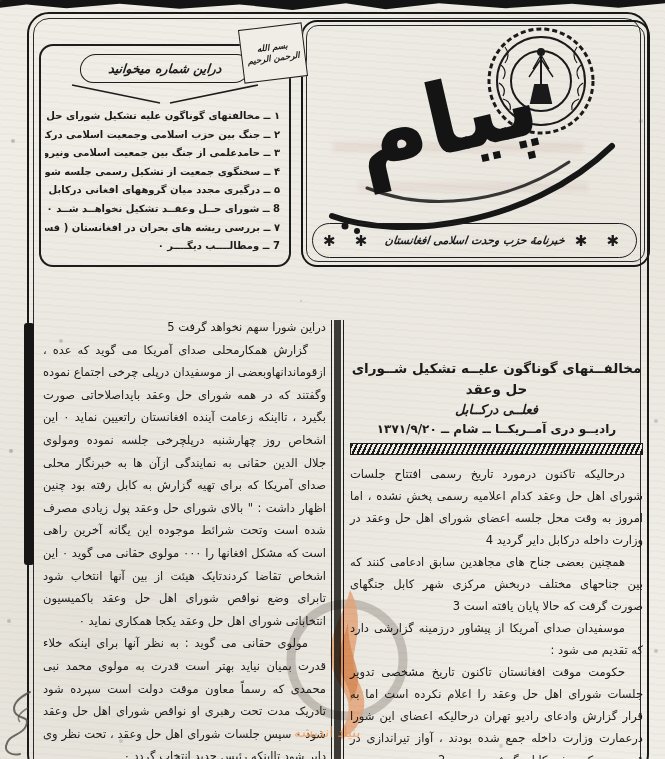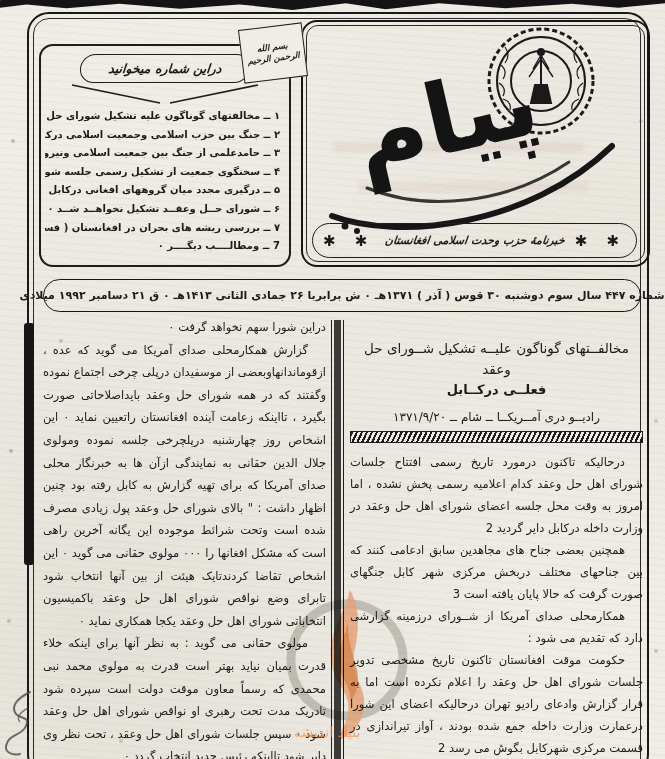--- a/index.html
+++ b/index.html
@@ -44,23 +44,23 @@
   .tagline-text{font-size:11px;font-weight:bold;font-style:italic;transform:skewX(-7deg);white-space:nowrap;}
   
   .dateline{left:43px;top:279px;width:596px;height:31px;border:1.5px solid #161616;border-radius:999px;
     display:flex;align-items:center;justify-content:center;font-size:11px;font-weight:bold;white-space:nowrap;}
   
   .left-smudge{left:24px;top:323px;width:10px;height:242px;background:#161616;border-radius:3px;}
   .divider{left:331px;top:320px;width:13px;height:439px;border-left:1.5px solid #1d1d1d;border-right:1.5px solid #1d1d1d;box-sizing:border-box;}
   .divider-bar{margin:0 2px;height:100%;background:#3c3b38;}
   .col-left{left:43px;top:316px;width:283px;z-index:2;}
   .col-right{left:350px;top:322px;width:293px;z-index:2;}
-  .headline1{font-size:13.5px;font-weight:normal;text-align:center;line-height:1.55;margin-top:16px;}
-  .headline2{font-size:13px;font-weight:bold;text-align:center;line-height:1.5;}
-  .byline{font-size:12px;font-weight:normal;text-align:center;margin-top:11px;white-space:nowrap;}
+  .headline1{font-size:13.5px;font-weight:bold;text-align:center;line-height:1.55;margin-top:36px;}
+  .headline2{font-size:13px;font-weight:bold;text-align:center;line-height:1.5;font-style:italic;}
+  .byline{font-size:12px;font-weight:bold;text-align:center;margin-top:3px;white-space:nowrap;}
   .hatch{height:10px;margin-top:7px;border:1px solid #1d1d1d;
     background:repeating-linear-gradient(115deg,#1c1c1c 0 2px,#efece5 2px 4.5px);}
   .para{margin:0;font-size:11.5px;line-height:22.6px;text-align:justify;}
   .col-right .para{line-height:22px;}
   .para.indent{text-indent:18px;}
   .col-right .body-start{margin-top:8px;}
   
   .watermark{left:282px;top:582px;z-index:5;pointer-events:none;mix-blend-mode:multiply;}
   .wm-label{left:294px;top:724px;z-index:5;font-size:14px;font-weight:normal;color:#ef8f4c;opacity:.7;letter-spacing:1px;pointer-events:none;}
   .scribble{left:0;top:688px;z-index:3;}
@@ -86,21 +86,21 @@
     <svg class="toc-arrow" width="210" height="22" viewBox="0 0 210 22">
       <polyline points="12,1 100,19" fill="none" stroke="#1d1d1d" stroke-width="1.6"></polyline>
       <polyline points="198,1 110,19" fill="none" stroke="#1d1d1d" stroke-width="1.6"></polyline>
     </svg>
     <div class="toc-list">
       <div class="toc-item">۱ ــ مخالفتهای گوناگون علیه تشکیل شورای حل وعقد ۰۰۰۰</div>
       <div class="toc-item">۲ ــ جنگ بین حزب اسلامی وجمعیت اسلامی درکابل ۰</div>
       <div class="toc-item">۳ ــ حامدعلمی از جنگ بین جمعیت اسلامی ونیروهای ۰۰۰۰</div>
       <div class="toc-item">۴ ــ سخنگوی جمعیت از تشکیل رسمی جلسه شورای حل و ۰۰۰۰</div>
       <div class="toc-item">۵ ــ درگیری مجدد میان گروههای افغانی درکابل ۰</div>
-      <div class="toc-item">۶ ــ شورای حــل وعقــد تشکیل نخواهــد شــد ۰</div>
+      <div class="toc-item">8 ــ شورای حــل وعقــد تشکیل نخواهــد شــد ۰</div>
       <div class="toc-item">۷ ــ بررسی ریشه های بحران در افغانستان ( قسمت اول )</div>
       <div class="toc-item">7 ــ ومطالــــب دیگــــر ۰</div>
       <div class="toc-foot">( در ۱۲ صفحــه )</div>
     </div>
   </div>
 
   <div class="abs bismillah">بسم الله الرحمن الرحیم</div>
 
   <div class="abs masthead">
     <div class="abs masthead-inner"></div>
@@ -132,41 +132,40 @@
       <circle cx="50" cy="103" r="3" fill="#161616"></circle>
     </svg>
 
     <div class="abs tagline">
       <span class="stars">✱ ✱</span>
       <span class="tagline-text">خبرنامهٔ حزب وحدت اسلامی افغانستان</span>
       <span class="stars">✱ ✱</span>
     </div>
   </div>
 
-  <div class="abs dateline">شماره ۴۴۷ سال سوم دوشنبه ۳۰ قوس ( آذر ) ۱۳۷۱هـ ۰ ش برابربا ۲۶ جمادی الثانی ۱۴۱۳هـ ۰ ق ۲۱ دسامبر ۱۹۹۲ میلادی</div>
 
   <div class="abs left-smudge"></div>
   <div class="abs divider">
     <div class="divider-bar"></div>
   </div>
 
   <div class="abs col-left">
-    <p class="para">دراین شورا سهم نخواهد گرفت ۰</p>
+    <p class="para">دراین شورا سهم نخواهد گرفت 5</p>
     <p class="para indent">گزارش همکارمحلی صدای آمریکا می گوید که عده ، ازقوماندانهاوبعضی از موسفیدان درپلی چرخی اجتماع نموده وگفتند که در همه شورای حل وعقد بایداصلاحاتی صورت بگیرد ، تااینکه زعامت آینده افغانستان راتعیین نماید ۰ این اشخاص روز چهارشنبه درپلچرخی جلسه نموده ومولوی جلال الدین حقانی به نمایندگی ازآن ها به خبرنگار محلی صدای آمریکا که برای تهیه گزارش به کابل رفته بود چنین اظهار داشت : " بالای شورای حل وعقد پول زیادی مصرف شده است وتحت شرائط موجوده این یگانه آخرین راهی است که مشکل افغانها را ۰۰۰ مولوی حقانی می گوید ۰ این اشخاص تقاضا کردندتایک هیئت از بین آنها انتخاب شود تابرای وضع نواقص شورای اهل حل وعقد باکمیسیون انتخاباتی شورای اهل حل وعقد یکجا همکاری نماید ۰</p>
     <p class="para indent">مولوی حقانی می گوید : به نظر آنها برای اینکه خلاء قدرت بمیان نیاید بهتر است قدرت به مولوی محمد نبی محمدی که رسماً معاون موقت دولت است سپرده شود تادریک مدت تحت رهبری او نواقص شورای اهل حل وعقد شود ۰ سپس جلسات شورای اهل حل وعقد ، تحت نظر وی دایر شود تااینکه رئیس جدید انتخاب گردد ۰</p>
   </div>
 
   <div class="abs col-right">
     <div class="headline1">مخالفــتهای گوناگون علیــه تشکیل شــورای حل وعقد</div>
     <div class="headline2">فعلــی درکــابل</div>
     <div class="byline">رادیــو دری آمــریکــا ــ شام ــ ۱۳۷۱/۹/۲۰</div>
     <div class="hatch"></div>
-    <p class="para indent body-start">درحالیکه تاکنون درمورد تاریخ رسمی افتتاح جلسات شورای اهل حل وعقد کدام اعلامیه رسمی پخش نشده ، اما امروز به وقت محل جلسه اعضای شورای اهل حل وعقد در وزارت داخله درکابل دایر گردید 2</p>
+    <p class="para indent body-start">درحالیکه تاکنون درمورد تاریخ رسمی افتتاح جلسات شورای اهل حل وعقد کدام اعلامیه رسمی پخش نشده ، اما امروز به وقت محل جلسه اعضای شورای اهل حل وعقد در وزارت داخله درکابل دایر گردید 4</p>
     <p class="para indent">همچنین بعضی جناح های مجاهدین سابق ادعامی کنند که بین جناحهای مختلف دربخش مرکزی شهر کابل جنگهای صورت گرفت که حالا پایان یافته است 3</p>
-    <p class="para indent">همکارمحلی صدای آمریکا از شــورای درزمینه گزارشی دارد که تقدیم می شود :</p>
+    <p class="para indent">موسفیدان صدای آمریکا از پیشاور درزمینه گزارشی دارد که تقدیم می شود :</p>
     <p class="para indent">حکومت موقت افغانستان تاکنون تاریخ مشخصی تدویر جلسات شورای اهل حل وعقد را اعلام نکرده است اما به قرار گزارش وادعای رادیو تهران درحالیکه اعضای این شورا درعمارت وزارت داخله جمع شده بودند ، آواز تیراندازی در قسمت مرکزی شهرکابل بگوش می رسد 2</p>
 
   </div>
 
   <svg class="abs watermark" width="130" height="165" viewBox="0 0 130 165">
     <circle cx="65" cy="78" r="56" fill="none" stroke="#8f8a83" stroke-width="9" opacity=".4"></circle>
     <path d="M68,8 C60,38 44,52 50,84 C54,104 70,112 66,132 C64,144 56,150 58,158 C74,150 84,136 82,116 C80,100 68,92 72,72 C76,52 80,30 68,8 Z" fill="#f6b58a" opacity=".85"></path>
     <path d="M66,40 C62,58 54,68 58,88 C61,100 70,106 68,120 C76,110 78,98 74,84 C70,70 66,58 66,40 Z" fill="#e8945c" opacity=".8"></path>
   </svg>
   <div class="abs wm-label">بنیاد اندیشه</div>

